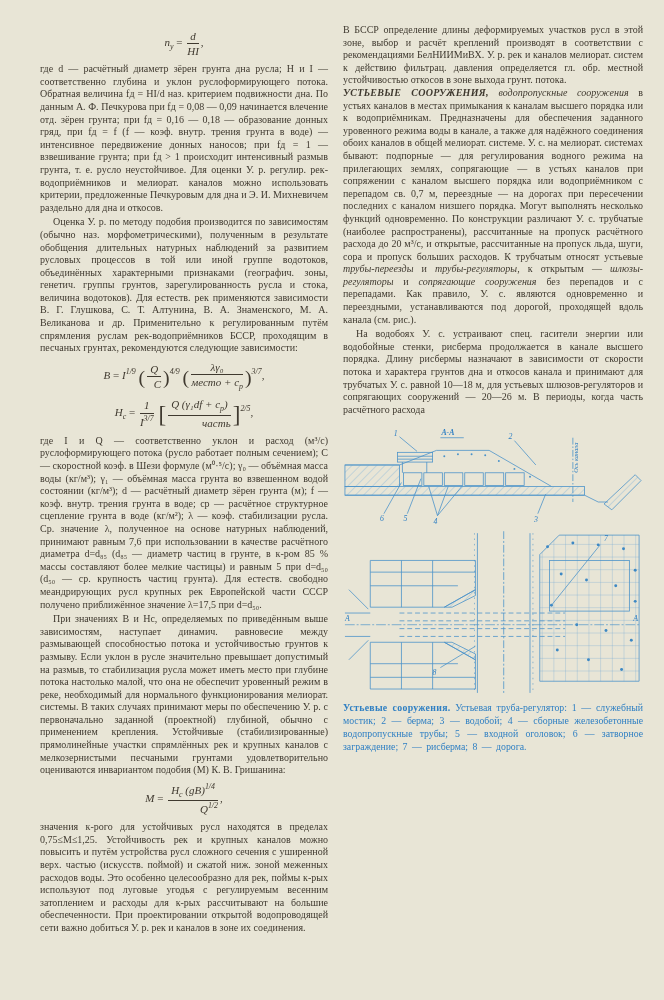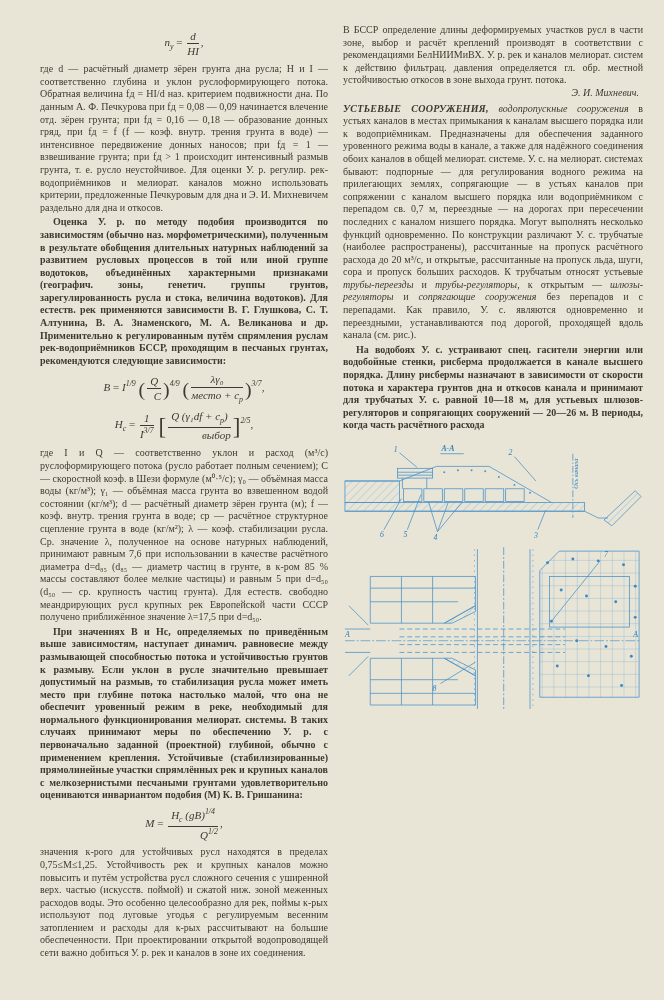--- a/index.html
+++ b/index.html
@@ -22,21 +22,21 @@
   .col-right { width:300px; }
 
   p.para {
     margin:0;
     text-align:justify;
     font-size:10px;
     line-height:1.26;
     text-indent:13px;
   }
   p.noindent { text-indent:0; }
-  p.gap-top { margin-top:2px;font-weight:bold; }
+  p.gap-top { margin-top:2px; }
 
   .running-head {
     text-align:right;
     font-family:"Liberation Sans", sans-serif;
     font-weight:bold;
     font-size:15px;
     color:#1287cd;
     letter-spacing:0.6px;
     margin:2px 2px 14px 0;
   }
@@ -106,40 +106,39 @@
         <span class="rm">=</span>
         <span>I</span><sup>1/9</sup>
         <span class="paren rm">(</span><span class="frac"><span class="num">Q</span><span class="den">C</span></span><span class="paren rm">)</span><sup>4/9</sup>
         <span class="paren rm">(</span><span class="frac"><span class="num">λγ₀</span><span class="den"><span>место + c</span><sub>р</sub></span></span><span class="paren rm">)</span><sup>3/7</sup><span class="rm">,</span>
       </div>
 
       <div class="formula">
         <span>H</span><sub>с</sub>
         <span class="rm">=</span>
         <span class="frac"><span class="num">1</span><span class="den"><span>I</span><sup>3/7</sup></span></span>
-        <span class="bracket rm">[</span><span class="frac"><span class="num"><span>Q (γ₁df + c</span><sub>р</sub><span>)</span></span><span class="den">выбор</span></span><span class="bracket rm">]</span><sup>2/5</sup><span class="rm">,</span>
+        <span class="bracket rm">[</span><span class="frac"><span class="num"><span>Q (γ₁df + c</span><sub>р</sub><span>)</span></span><span class="den">часть</span></span><span class="bracket rm">]</span><sup>2/5</sup><span class="rm">,</span>
       </div>
 
       <p class="para noindent">где I и Q — соответственно уклон и расход (м³/с) руслоформирующего потока (русло работает полным сечением); С — скоростной коэф. в Шези формуле (м⁰·⁵/с); γ₀ — объёмная масса воды (кг/м³); γ₁ — объёмная масса грунта во взвешенном водой состоянии (кг/м³); d — расчётный диаметр зёрен грунта (м); f — коэф. внутр. трения грунта в воде; cр — расчётное структурное сцепление грунта в воде (кг/м²); λ — коэф. стабилизации русла. Ср. значение λ, полученное на основе натурных наблюдений, принимают равным 7,6 при использовании в качестве расчётного диаметра d=d₈₅ (d₈₅ — диаметр частиц в грунте, в к-ром 85 % массы составляют более мелкие частицы) и равным 5 при d=d₅₀ (d₅₀ — ср. крупность частиц грунта). Для естеств. свободно меандрирующих русл крупных рек Европейской части СССР получено приближённое значение λ=17,5 при d=d₅₀.</p>
       <p class="para gap-top">При значениях В и Нс, определяемых по приведённым выше зависимостям, наступает динамич. равновесие между размывающей способностью потока и устойчивостью грунтов к размыву. Если уклон в русле значительно превышает допустимый на размыв, то стабилизация русла может иметь место при глубине потока настолько малой, что она не обеспечит уровенный режим в реке, необходимый для нормального функционирования мелиорат. системы. В таких случаях принимают меры по обеспечению У. р. с первоначально заданной (проектной) глубиной, обычно с применением крепления. Устойчивые (стабилизированные) прямолинейные участки спрямлённых рек и крупных каналов с мелкозернистыми песчаными грунтами удовлетворительно оцениваются инвариантом подобия (М) К. В. Гришанина:</p>
 
       <div class="formula">
         <span>M</span>
         <span class="rm">=</span>
         <span class="frac"><span class="num"><span>H</span><sub>с</sub><span> (gB)</span><sup>1/4</sup></span><span class="den"><span>Q</span><sup>1/2</sup></span></span><span class="rm">,</span>
       </div>
 
       <p class="para noindent">значения к-рого для устойчивых русл находятся в пределах 0,75≤М≤1,25. Устойчивость рек и крупных каналов можно повысить и путём устройства русл сложного сечения с уширенной верх. частью (искусств. поймой) и сжатой ниж. зоной меженных расходов воды. Это особенно целесообразно для рек, поймы к-рых используют под луговые угодья с регулируемым весенним затоплением и расходы для к-рых рассчитывают на большие обеспеченности. При проектировании открытой водопроводящей сети важно добиться У. р. рек и каналов в зоне их соединения.</p>
     </div>
 
     <div class="col col-right">
 
 
-      <p class="para noindent">В БССР определение длины деформируемых участков русл в части зоне, выбор и расчёт креплений производят в соответствии с рекомендациями БелНИИМиВХ. У. р. рек и каналов мелиорат. систем к действию фильтрац. давления определяется гл. обр. местной устойчивостью откосов в зоне выхода грунт. потока.</p>
-      <div class="signature">Э. И. Михневич.</div>
+      <p class="para noindent">В БССР определение длины деформируемых участков русл в этой зоне, выбор и расчёт креплений производят в соответствии с рекомендациями БелНИИМиВХ. У. р. рек и каналов мелиорат. систем к действию фильтрац. давления определяется гл. обр. местной устойчивостью откосов в зоне выхода грунт. потока.</p>
 
       <p class="para article noindent"><b>УСТЬЕВЫЕ СООРУЖЕНИЯ,</b><i> водопропускные сооружения</i><span> в устьях каналов в местах примыкания к каналам высшего порядка или к водоприёмникам. Предназначены для обеспечения заданного уровенного режима воды в канале, а также для надёжного соединения обоих каналов в общей мелиорат. системе. У. с. на мелиорат. системах бывают: подпорные — для регулирования водного режима на прилегающих землях, сопрягающие — в устьях каналов при сопряжении с каналом высшего порядка или водоприёмником с перепадом св. 0,7 м, переездные — на дорогах при пересечении последних с каналом низшего порядка. Могут выполнять несколько функций одновременно. По конструкции различают У. с. трубчатые (наиболее распространены), рассчитанные на пропуск расчётного расхода до 20 м³/с, и открытые, рассчитанные на пропуск льда, шуги, сора и пропуск больших расходов. К трубчатым относят устьевые </span><i>трубы-переезды</i><span> и </span><i>трубы-регуляторы</i><span>, к открытым — </span><i>шлюзы-регуляторы</i><span> и </span><i>сопрягающие сооружения</i><span> без перепадов и с перепадами. Как правило, У. с. являются одновременно и переездными, устанавливаются под дорогой, проходящей вдоль канала (см. рис.).</span></p>
 
       <p class="para gap-top">На водобоях У. с. устраивают спец. гасители энергии или водобойные стенки, рисберма продолжается в канале высшего порядка. Длину рисбермы назначают в зависимости от скорости потока и характера грунтов дна и откосов канала и принимают для трубчатых У. с. равной 10—18 м, для устьевых шлюзов-регуляторов и сопрягающих сооружений — 20—26 м. В периоды, когда часть расчётного расхода</p>
 
       <figure class="fig">
         <svg viewBox="0 0 308 276" width="300" height="269">
           <defs>
             <pattern id="ht" width="6" height="6" patternUnits="userSpaceOnUse" patternTransform="rotate(45)">
               <line x1="0" y1="0" x2="0" y2="6" stroke="#79aed8" stroke-width="0.7"></line>
@@ -264,16 +263,17 @@
             <line x1="264" y1="14" x2="214" y2="76"></line>
             <line x1="100" y1="140" x2="136" y2="118"></line>
           </g>
           <text x="268" y="120" font-size="8">7</text>
           <text x="92" y="258" font-size="8">8</text>
           <text x="2" y="202" font-size="8">А</text>
           <text x="298" y="202" font-size="8">А</text>
         </svg>
       </figure>
 
+      <p class="caption"><b>Устьевые сооружения.</b><span> Устьевая труба-регулятор: 1 — служебный мостик; 2 — берма; 3 — водобой; 4 — сборные железобетонные водопропускные трубы; 5 — входной оголовок; 6 — затворное заграждение; 7 — рисберма; 8 — дорога.</span></p>
 
     </div>
   </div>
 </div>
 
 </body></html>

